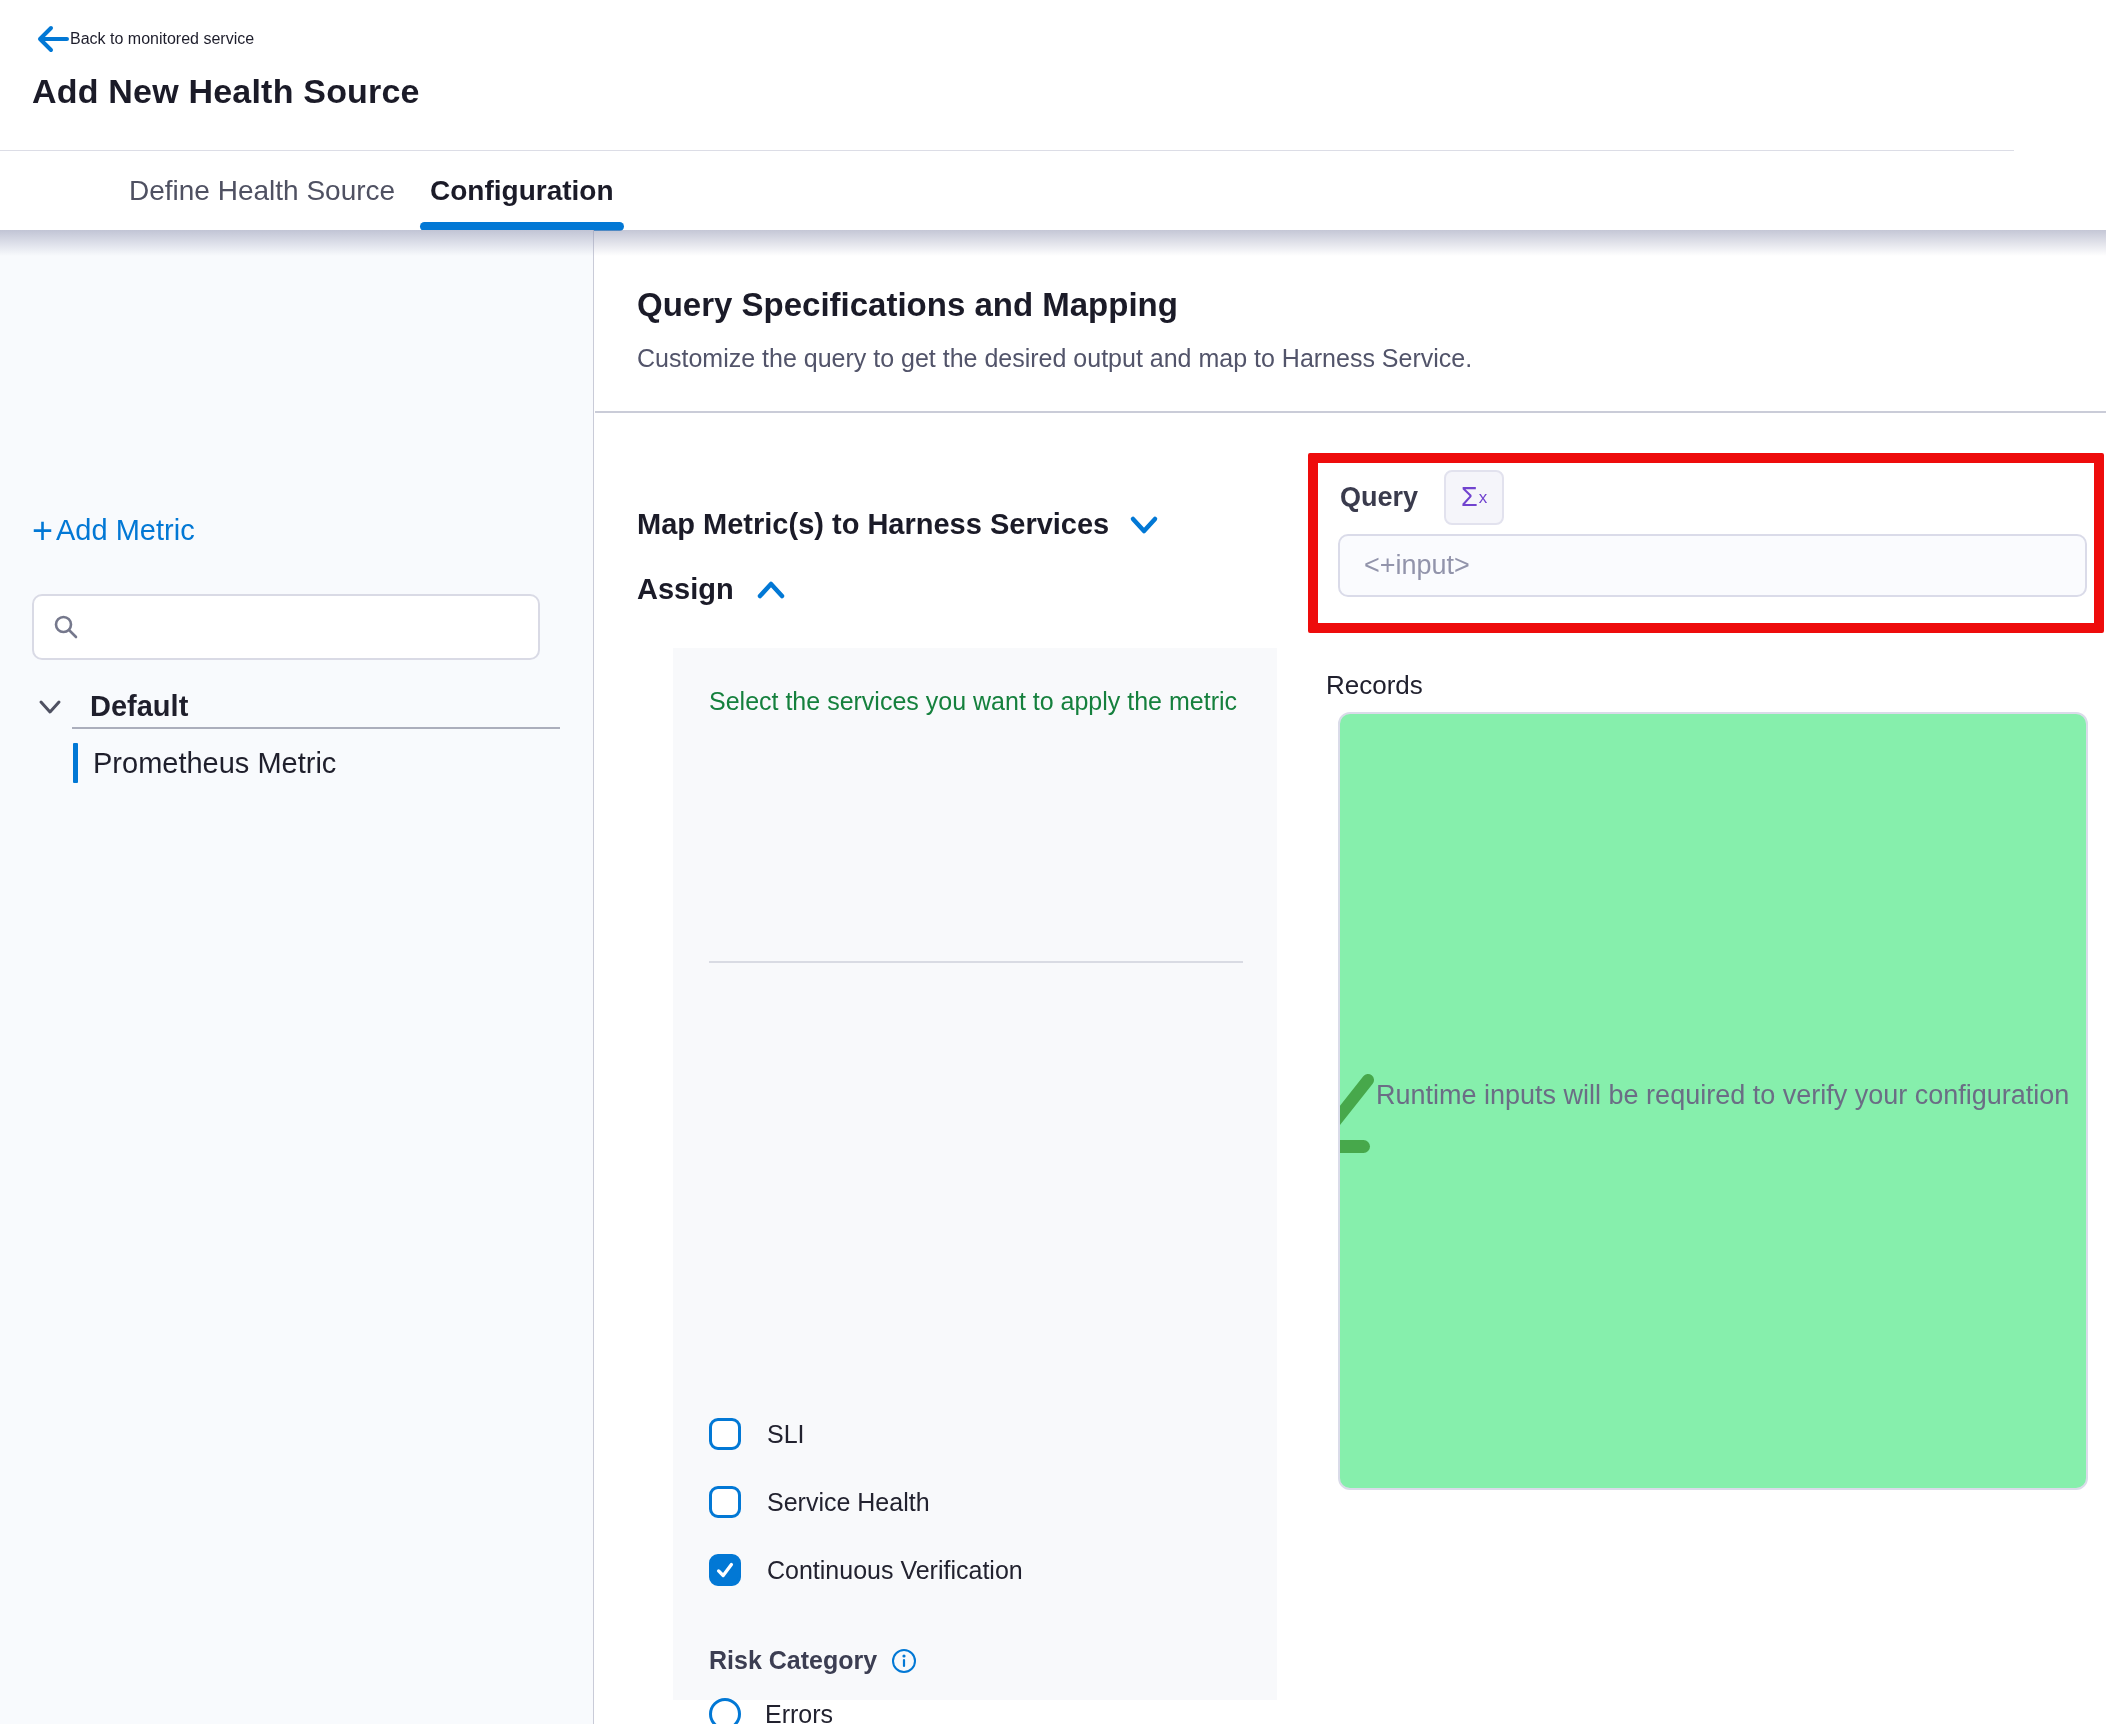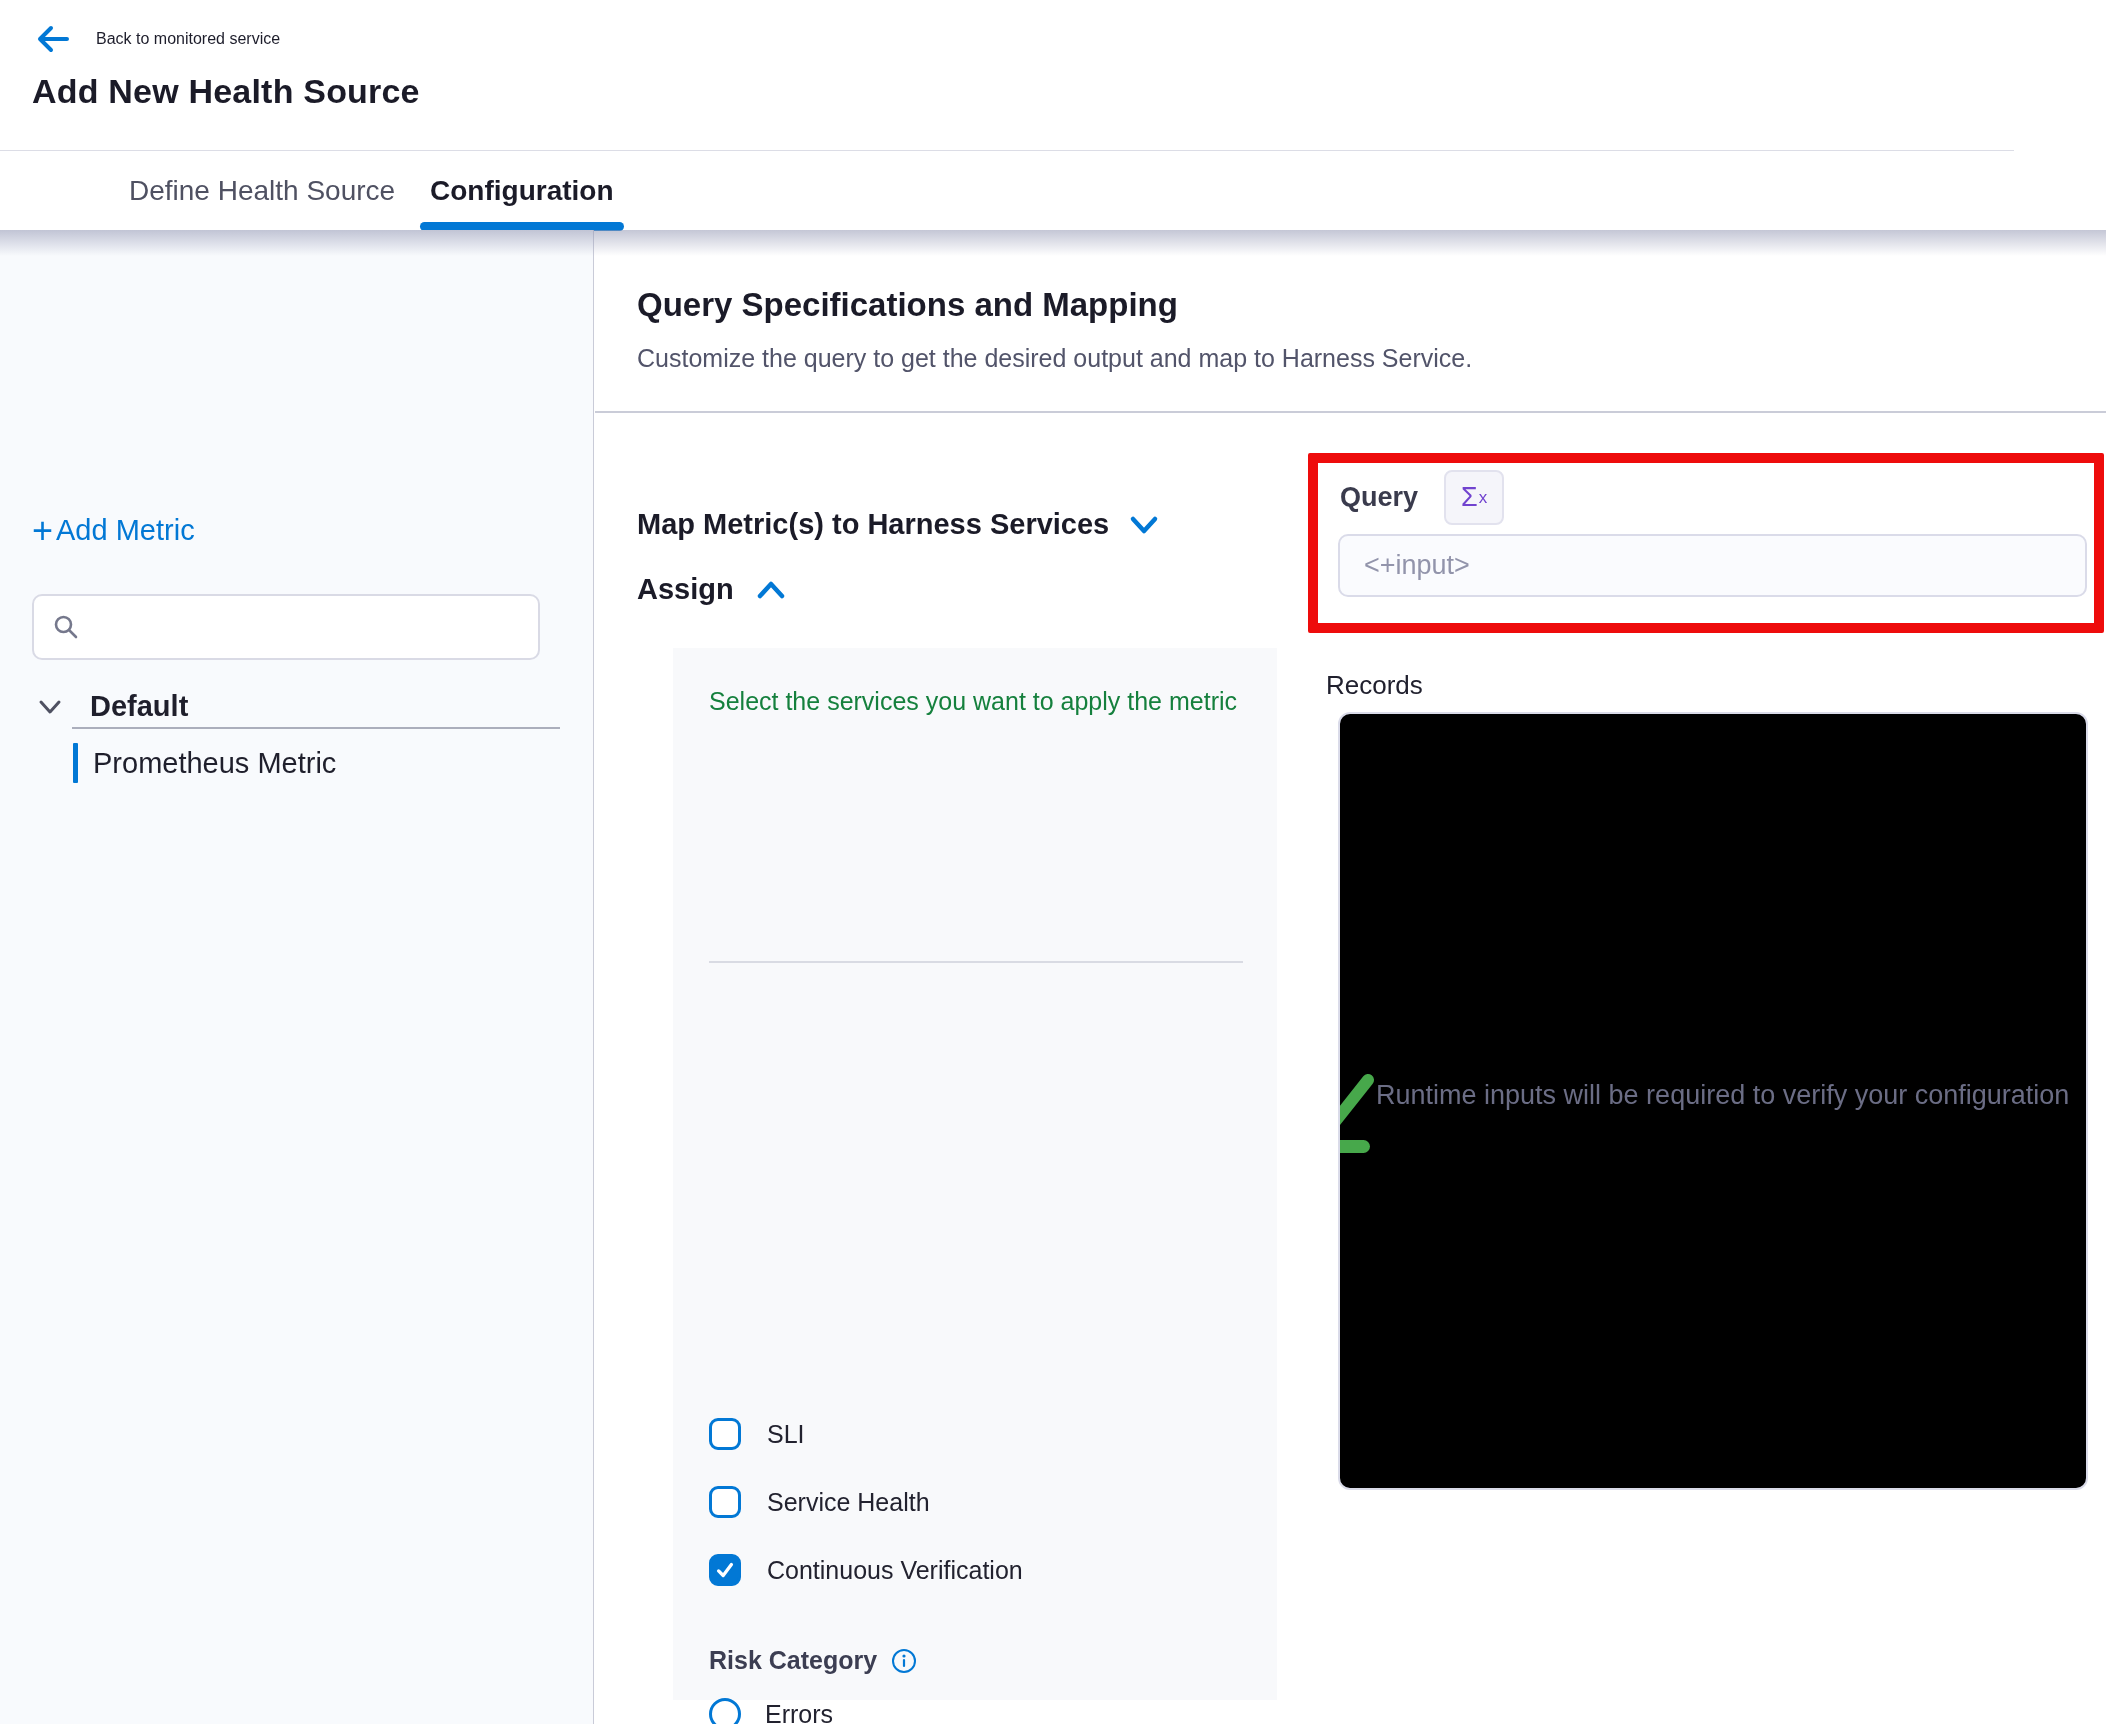--- a/index.html
+++ b/index.html
@@ -2,21 +2,21 @@
 <html><head>
 <meta charset="utf-8">
 <style>
   * { margin:0; padding:0; box-sizing:border-box; }
   html,body { width:2106px; height:1724px; background:#fff;
     font-family:"Liberation Sans", sans-serif; color:#1d1d2b; overflow:hidden; }
   .abs { position:absolute; }
   #page { position:relative; width:2106px; height:1724px; background:#fff; }
 
   
-  .back-row { left:36px; top:24px; display:flex; align-items:center; gap:26px; cursor:pointer; }
+  .back-row { left:36px; top:24px; display:flex; align-items:center; cursor:pointer; }
   .page-title { left:32px; top:72px; font-size:34px; font-weight:700; color:#1b1b28; letter-spacing:.2px; }
 
   
   .tabbar { left:0; top:150px; width:2014px; height:80px; background:#fff; border-top:1px solid #dcdde6; }
   .tab { position:absolute; top:0; height:79px; display:flex; align-items:center; font-size:28px; color:#4f5162; cursor:pointer; }
   .tab-define { left:129px; }
   .tab-config { left:430px; font-weight:700; color:#1b1b28; }
   .tab-underline { position:absolute; left:-10px; right:-10px; bottom:-1px; height:9px; border-radius:5px; background:#0278d5; }
   .tab-shadow { left:0; top:230px; width:2106px; height:26px; z-index:5; pointer-events:none;
     background:linear-gradient(to bottom, rgba(148,152,180,.55), rgba(148,152,180,0)); }
@@ -69,21 +69,21 @@
   
   .red-annotation { left:1308px; top:453px; width:796px; height:180px; border:10px solid #ee0c0c; border-radius:2px; z-index:8; pointer-events:none; }
   .query-row { left:1340px; top:470px; display:flex; align-items:center; gap:26px; }
   .query-label { font-size:27px; font-weight:700; color:#3a3b4d; }
   .sigma-btn { width:60px; height:55px; background:#f5f5fa; border:2px solid #e2e2ee; border-radius:8px;
     display:flex; align-items:center; justify-content:center; font-size:27px; color:#7143cf; cursor:pointer; }
   .sigma-btn sup { font-size:17px; margin-left:1px; }
   .query-input { left:1338px; top:534px; width:749px; height:63px; background:#fafbfe; border:2px solid #dadbe9;
     border-radius:10px; display:flex; align-items:center; padding:0 24px; font-size:27px; color:#9294ab; cursor:text; }
   .records-label { left:1326px; top:670px; font-size:26px; color:#20202e; }
-  .records-box { left:1338px; top:712px; width:750px; height:778px; background:#000000; border:2px solid #dadbe9;
+  .records-box { left:1338px; top:712px; width:750px; height:778px; background:#86efac; border:2px solid #dadbe9;
     border-radius:12px; overflow:hidden; }
   .records-msg { position:absolute; left:36px; top:366px; font-size:27px; color:#6b6d85; white-space:nowrap; }
   .runtime-icon { position:absolute; left:-18px; top:348px; }
 </style>
 </head>
 <body>
 
 <div id="page">
 
   <div class="abs back-row">

